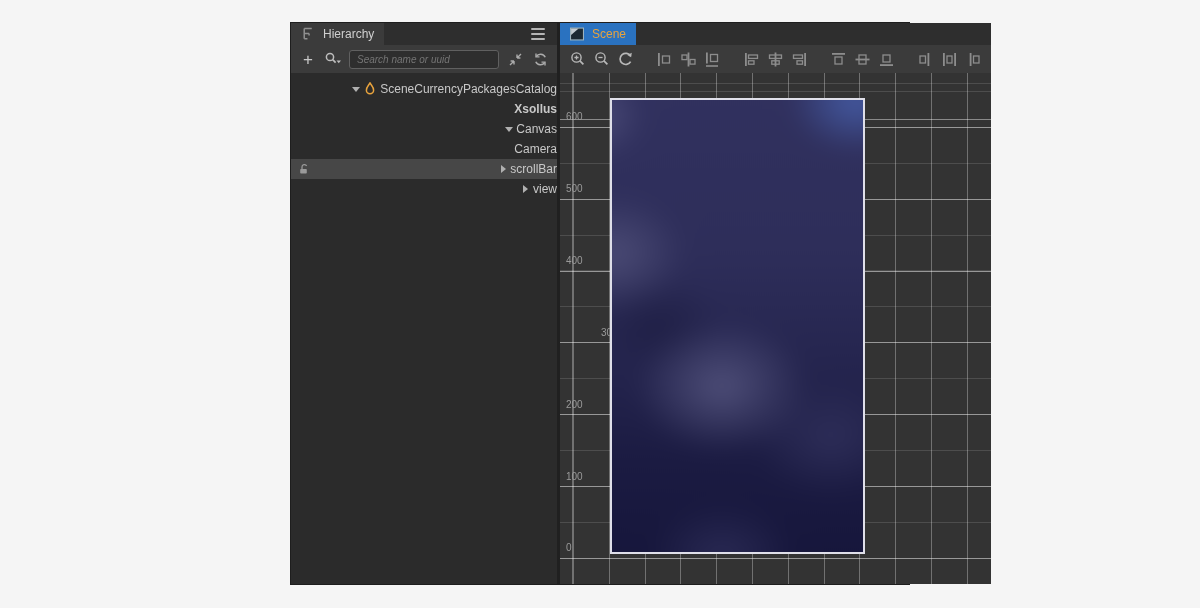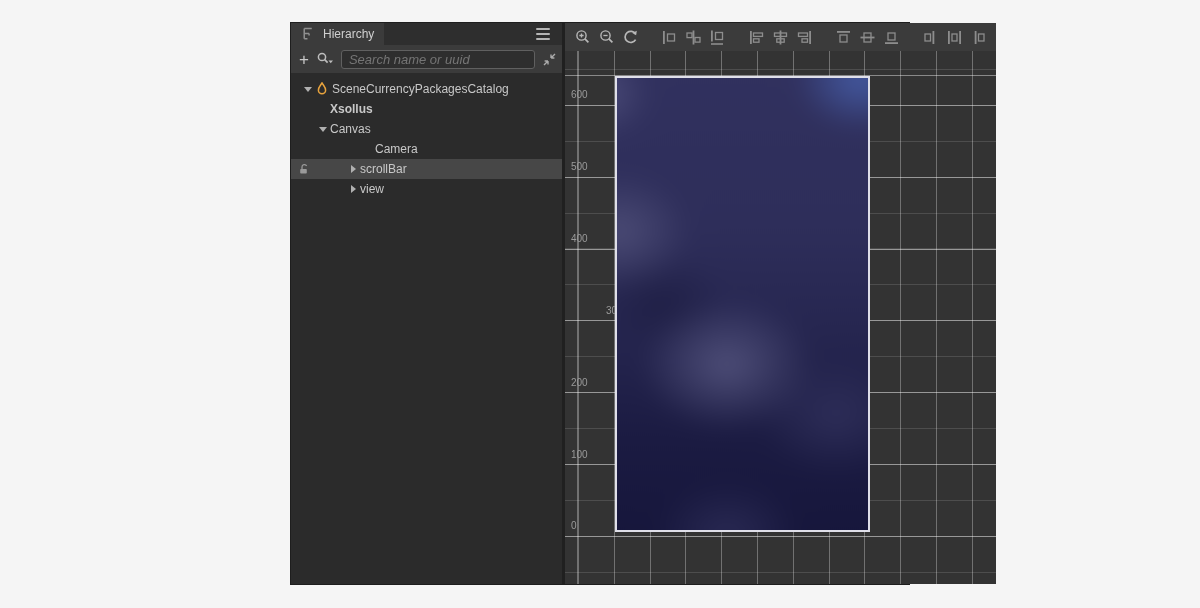--- a/index.html
+++ b/index.html
@@ -11,25 +11,25 @@
   .hierarchy-panel { width:271px; display:flex; flex-direction:column; background:#f0abfc; }
   .tab-bar { height:22px; background:#2e2e2e; display:flex; align-items:stretch; position:relative; flex:none; }
   .tab { display:flex; align-items:center; gap:5px; padding:0 10px; font-size:12px; color:#cfcfcf; background:#3b3b3b; }
   .tab .tab-label { white-space:nowrap; }
   .hamburger { position:absolute; right:12px; top:5px; width:14px; height:12px; display:flex; flex-direction:column; justify-content:space-between; cursor:pointer; }
   .hamburger span { display:block; height:2px; background:#b5b5b5; border-radius:1px; }
 
   .toolbar { height:28px; background:#3b3b3b; display:flex; align-items:center; padding:0 8px; gap:7px; flex:none; }
   .tb-btn { display:flex; align-items:center; justify-content:center; width:18px; height:18px; cursor:pointer; }
   .plus-glyph { color:#c8c8c8; font-size:17px; line-height:17px; font-weight:400; }
-  .search-input { flex:1; height:19px; background:#2e2e2e; border:1px solid #606060; border-radius:3px; color:#cfcfcf; font-size:13px; font-style:italic; padding:0 7px; outline:none; }
+  .search-input { flex:1; height:19px; background:#2e2e2e; border:1px solid #606060; border-radius:3px; color:#cfcfcf; font-size:10px; font-style:italic; padding:0 7px; outline:none; }
   .search-input::placeholder { color:#757575; font-style:italic; }
 
   .tree { flex:1; background:#2b2b2b; padding-top:6px; position:relative; overflow:hidden; }
-  .tree-row { position:relative; height:20px; display:flex; align-items:center; font-size:12px; color:#c8c8c8; cursor:default; }
+  .tree-row { position:relative; height:20px; display:flex; align-items:center; font-size:12px; color:#c8c8c8; cursor:default;justify-content:flex-end; }
   .tree-row.selected { background:#474747; }
   .indent0{ padding-left:10px; } .indent1{ padding-left:25px; } .indent2{ padding-left:40px; } .indent3{ padding-left:55px; }
   .arrow-slot { width:14px; height:14px; display:flex; align-items:center; justify-content:center; flex:none; }
   .tri-down { width:0; height:0; border-left:4px solid transparent; border-right:4px solid transparent; border-top:5px solid #b0b0b0; }
   .tri-right { width:0; height:0; border-top:4px solid transparent; border-bottom:4px solid transparent; border-left:5px solid #b0b0b0; }
   .row-icon { width:14px; height:14px; margin-right:3px; flex:none; }
   .lock-gutter { position:absolute; left:7px; top:4px; width:12px; height:12px; }
 
   
   .panel-divider { width:3px; background:#202020; flex:none; }
@@ -158,20 +158,29 @@
           </span>
         <span>view</span>
       </div>
 
     </div>
   </div>
 
   <div class="panel-divider"></div>
 
   <div class="scene-panel">
+    <div class="tab-bar">
+      <div class="tab scene-tab">
+        <svg class="row-icon" width="13" height="12" viewBox="0 0 13 12">
+          <rect x="0.5" y="0.5" width="12" height="11" fill="#1d2a33" stroke="#9db3bd" stroke-width="1"></rect>
+          <path d="M1 1 H8 L1 7 Z" fill="#c3ccd2"></path>
+        </svg>
+        <span class="tab-label">Scene</span>
+      </div>
+    </div>
 
     <div class="toolbar scene-toolbar">
       <div class="icon-btn">
         <svg width="16" height="16" viewBox="0 0 16 16">
           <circle cx="6.5" cy="6.5" r="4.6" stroke="#b8b8b8" stroke-width="1.4" fill="none"></circle>
           <line x1="9.9" y1="9.9" x2="13.4" y2="13.4" stroke="#b8b8b8" stroke-width="1.7"></line>
           <path d="M6.5 4.4 v4.2 M4.4 6.5 h4.2" stroke="#b8b8b8" stroke-width="1.3"></path>
         </svg>
       </div>
       <div class="icon-btn">

